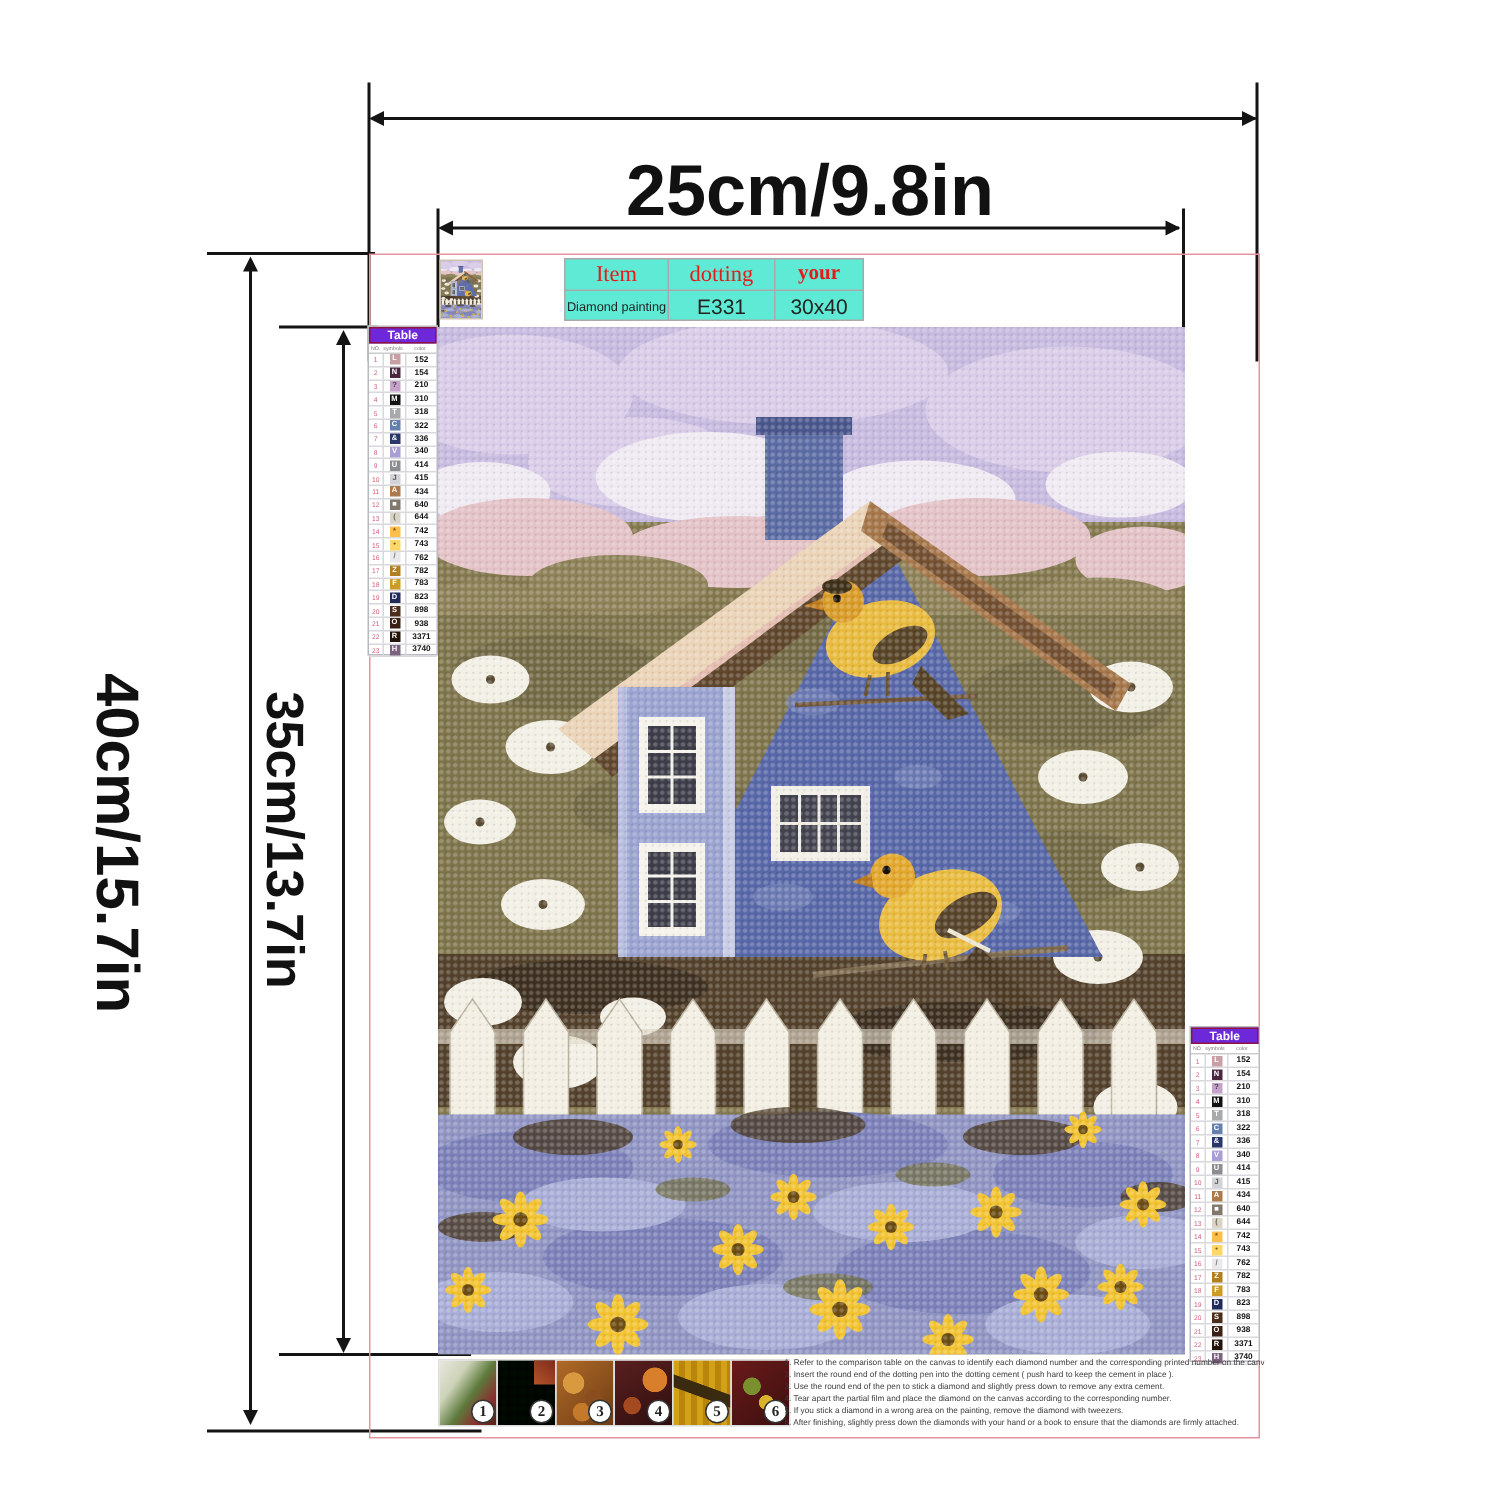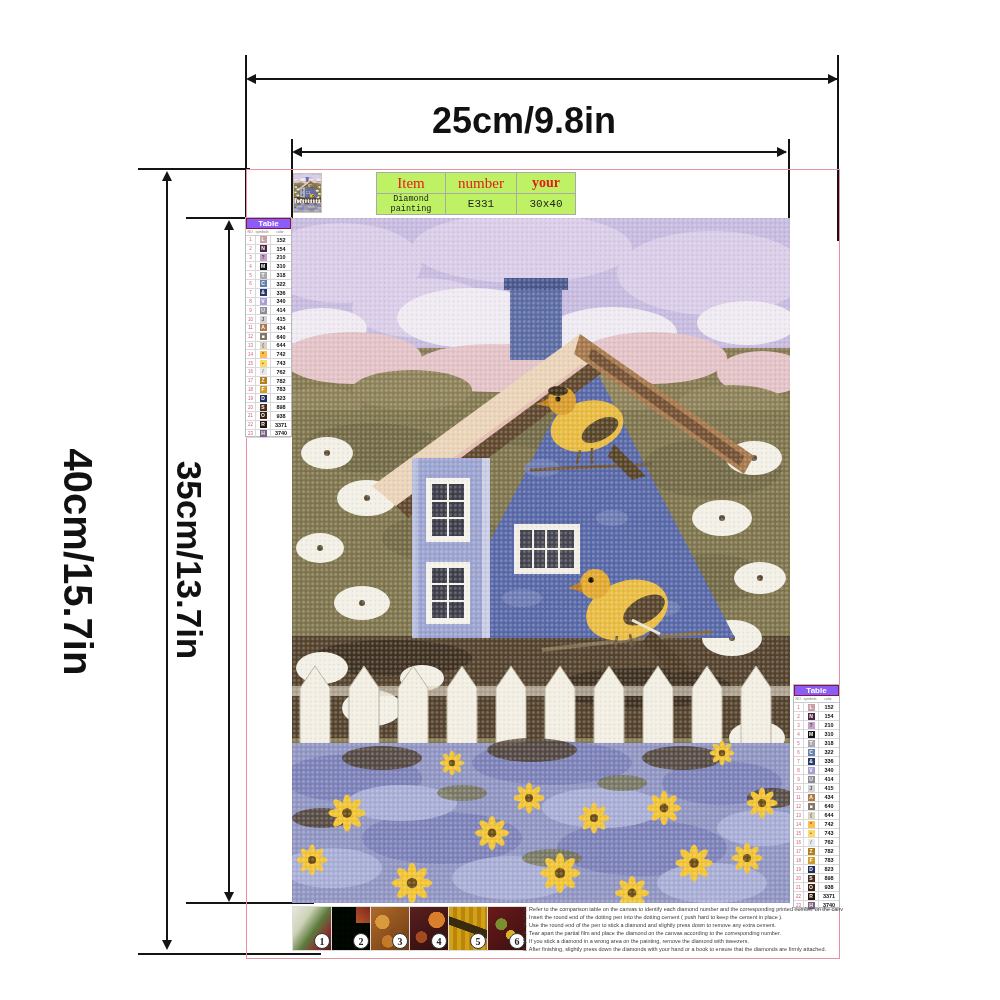--- a/index.html
+++ b/index.html
@@ -3,21 +3,21 @@
 <meta charset="utf-8">
 <style>
   html,body{margin:0;padding:0;background:#fff;}
   #stage{position:relative;width:1000px;height:1000px;background:#fff;overflow:hidden;
          font-family:"Liberation Sans", sans-serif;}
   .abs{position:absolute;}
   
   .blk{background:#141414;}
   .dim-label{font-weight:bold;color:#111;text-align:center;letter-spacing:0px;}
   #lbl30{left:250px;top:20px;width:580px;font-size:41px;}
-  #lbl25{left:234px;top:100px;width:580px;font-size:36px;}
+  #lbl25{left:250px;top:100px;width:580px;font-size:48px;}
   #line30{left:249px;top:78px;width:588px;height:2px;}
   #line25{left:295px;top:151px;width:491px;height:2px;}
   .ah{width:0;height:0;position:absolute;}
   .ah-left{border-top:5px solid transparent;border-bottom:5px solid transparent;border-right:10px solid #141414;}
   .ah-right{border-top:5px solid transparent;border-bottom:5px solid transparent;border-left:10px solid #141414;}
   .ah-up{border-left:5px solid transparent;border-right:5px solid transparent;border-bottom:10px solid #141414;}
   .ah-down{border-left:5px solid transparent;border-right:5px solid transparent;border-top:10px solid #141414;}
   #v30l{left:245px;top:55px;width:2px;height:186px;}
   #v30r{left:837px;top:55px;width:2px;height:186px;}
   #v25l{left:291px;top:139px;width:2px;height:99px;}
@@ -26,34 +26,34 @@
   #v35{left:228px;top:229px;width:2px;height:663px;}
   #t40a{left:138px;top:168px;width:112px;height:2px;}
   #t40b{left:138px;top:953px;width:183px;height:2px;}
   #t35a{left:186px;top:217px;width:66px;height:2px;}
   #t35b{left:186px;top:902px;width:128px;height:2px;}
   #lbl40{left:77px;top:562px;transform:translate(-50%,-50%) rotate(90deg);font-size:40px;white-space:nowrap;}
   #lbl35{left:189px;top:560px;transform:translate(-50%,-50%) rotate(90deg);font-size:35px;white-space:nowrap;}
   
   #canvas-outline{left:246px;top:169px;width:592px;height:788px;border:1px solid #E7919F;}
   
-  #info-table{left:376px;top:172px;border-collapse:collapse;background:#bef264;}
-  #info-table td{border:1px solid #A9A9A9;text-align:center;padding:0;font-family:Liberation Mono, monospace;}
+  #info-table{left:376px;top:172px;border-collapse:collapse;background:#5eead4;}
+  #info-table td{border:1px solid #A9A9A9;text-align:center;padding:0;}
   #info-table .hdr{color:#E51A1A;font-family:"Liberation Serif", serif;font-size:15px;height:20px;}
   #info-table .hdr.bold{font-weight:bold;font-size:14px;}
-  #info-table .val{color:#222;font-size:11px;height:19px;}
+  #info-table .val{color:#222;font-size:14px;height:19px;}
   #info-table .val.small{font-size:8.5px;}
   .cw1{width:68px;} .cw2{width:70px;} .cw3{width:58px;}
   
   #mini-thumb{left:294px;top:174px;width:27px;height:38px;outline:1px solid #cfc3b0;}
   
   .ctable{background:#fff;border:1px solid #b9b9c0;box-sizing:border-box;font-family:"Liberation Sans",sans-serif;}
   #ctable-left{left:245px;top:217px;width:47px;height:220px;}
   #ctable-right{left:793px;top:684px;width:47px;height:224px;}
-  .ct-header{height:11px;background:#8b5cf6;color:#fff;font-size:8px;font-weight:bold;
+  .ct-header{height:11px;background:#6d28d9;color:#fff;font-size:8px;font-weight:bold;
              display:flex;align-items:center;justify-content:center;border:1px solid #8d1440;box-sizing:border-box;}
   .ct-sub{height:6px;display:flex;align-items:center;font-size:3.5px;color:#7a7a7a;border-bottom:1px solid #ccc;}
   .ct-sub span{text-align:center;}
   .ct-c1{width:9px;} .ct-c2{width:14px;} .ct-c3{flex:1;}
   .ct-row{display:flex;align-items:center;border-bottom:1px solid #d8d8dd;box-sizing:border-box;}
   #ctable-left .ct-row{height:8.8px;} #ctable-right .ct-row{height:9px;}
   .ct-no{width:9px;font-size:4.5px;color:#D4607E;text-align:center;border-right:1px solid #d8d8dd;height:100%;display:flex;align-items:center;justify-content:center;}
   .ct-sym{width:14px;height:100%;display:flex;align-items:center;justify-content:center;border-right:1px solid #d8d8dd;}
   .ct-sym b{display:block;width:7px;height:7px;font-size:5px;line-height:7px;text-align:center;font-weight:bold;}
   .ct-code{flex:1;font-size:5.5px;font-weight:bold;color:#111;text-align:center;}
@@ -307,21 +307,21 @@
   <div class="ah ah-down" style="left:224px;top:892px;"></div>
   <div class="abs blk" id="t35a"></div>
   <div class="abs blk" id="t35b"></div>
 
   <div class="abs" id="canvas-outline"></div>
 
   <table id="info-table" class="abs">
     <tbody>
         <tr>
       <td class="hdr cw1">Item</td>
-      <td class="hdr cw2">number</td>
+      <td class="hdr cw2">dotting</td>
       <td class="hdr bold cw3">your</td>
     </tr>
     <tr>
       <td class="val small">Diamond painting</td>
       <td class="val">E331</td>
       <td class="val">30x40</td>
     </tr>
   </tbody>
     </table>
 

